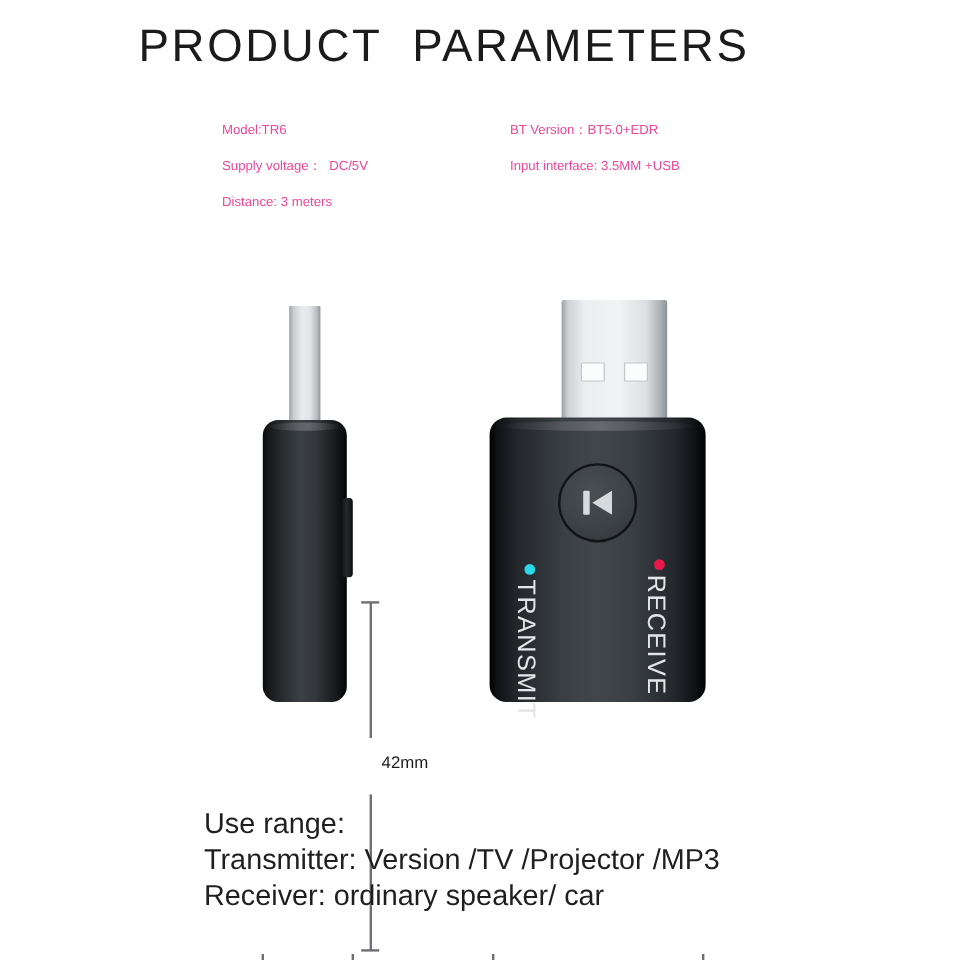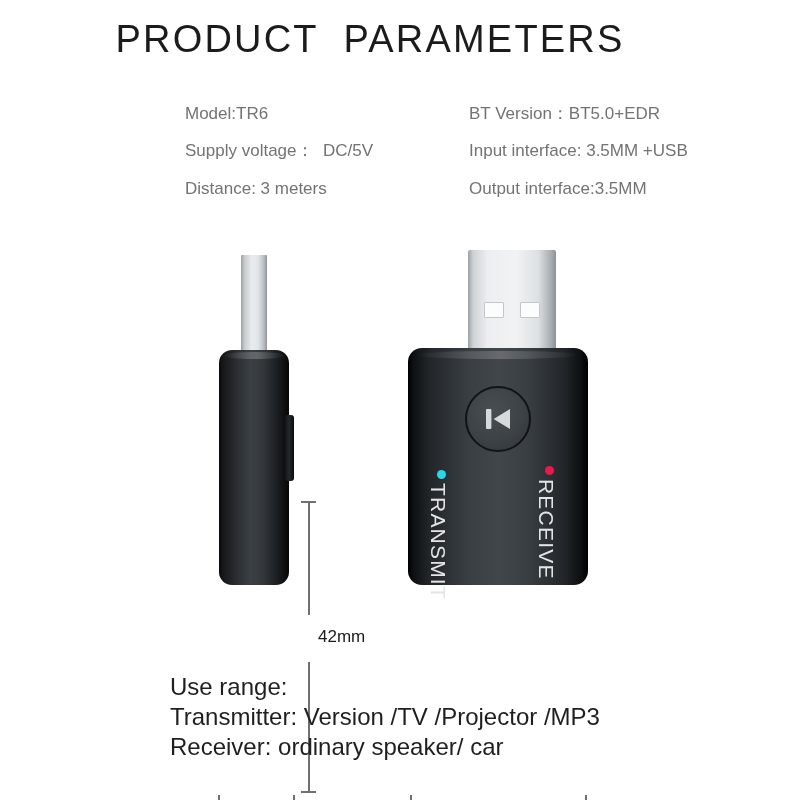--- a/index.html
+++ b/index.html
@@ -37,27 +37,27 @@
     position: absolute;
     left: 185px;
     top: 103px;
     width: 520px;
   }
   .spec-row {
     display: flex;
     margin-bottom: 16px;
   }
   .spec-cell {
-    font-size: 17px;
-    color: #737373;
+    font-size: 11px;
+    color: #ec4899;
     line-height: 1.25;
     white-space: pre;
   }
   .spec-cell.left  { width: 240px; flex: none; }
-  .spec-cell.right { flex: 1; margin-left: 44px; }
+  .spec-cell.right { flex: 1; }
 
   
   .stage {
     position: absolute;
     left: 0;
     top: 230px;
     width: 800px;
     height: 380px;
   }
 
@@ -207,21 +207,21 @@
     font-weight: 400;
   }
   .chan-label.transmit { left: 42px; top: 135px; }
   .chan-label.receive  { left: 150px; top: 131px; }
 
   
   .dim-line  { position: absolute; background: #6e7174; }
   .dim-tick  { position: absolute; background: #6e7174; }
   .dim-text  {
     position: absolute;
-    font-size: 17px;
+    font-size: 14px;
     color: #1b1b1b;
     white-space: nowrap;
   }
 
   
   .v-seg        { width: 1.5px; left: 308px; }
   .v-seg.top    { top: 272px; height: 113px; }
   .v-seg.bottom { top: 432px; height: 130px; }
   .v-tick       { height: 1.5px; width: 15px; left: 301px; }
   .v-tick.t1    { top: 271px; }
@@ -257,21 +257,20 @@
   <div class="spec-row">
     <div class="spec-cell left">Model:TR6</div>
     <div class="spec-cell right">BT Version：BT5.0+EDR</div>
   </div>
   <div class="spec-row">
     <div class="spec-cell left">Supply voltage：  DC/5V</div>
     <div class="spec-cell right">Input interface: 3.5MM +USB</div>
   </div>
   <div class="spec-row">
     <div class="spec-cell left">Distance: 3 meters</div>
-    <div class="spec-cell right">Output interface:3.5MM</div>
   </div>
 </div>
 
 <div class="stage">
 
   <div class="side-view">
     <div class="side-usb"></div>
     <div class="side-body"></div>
     <div class="side-button"></div>
   </div>

